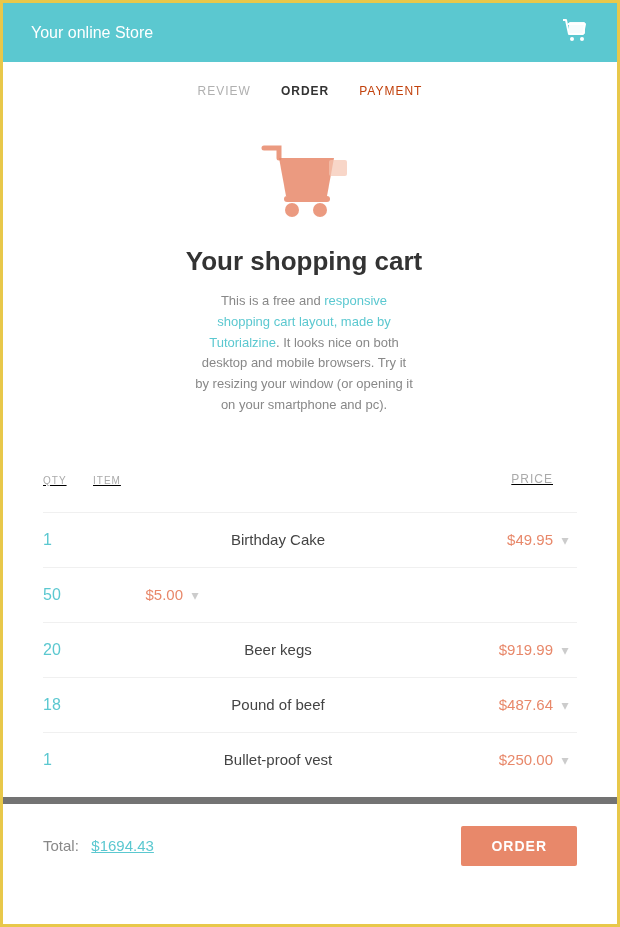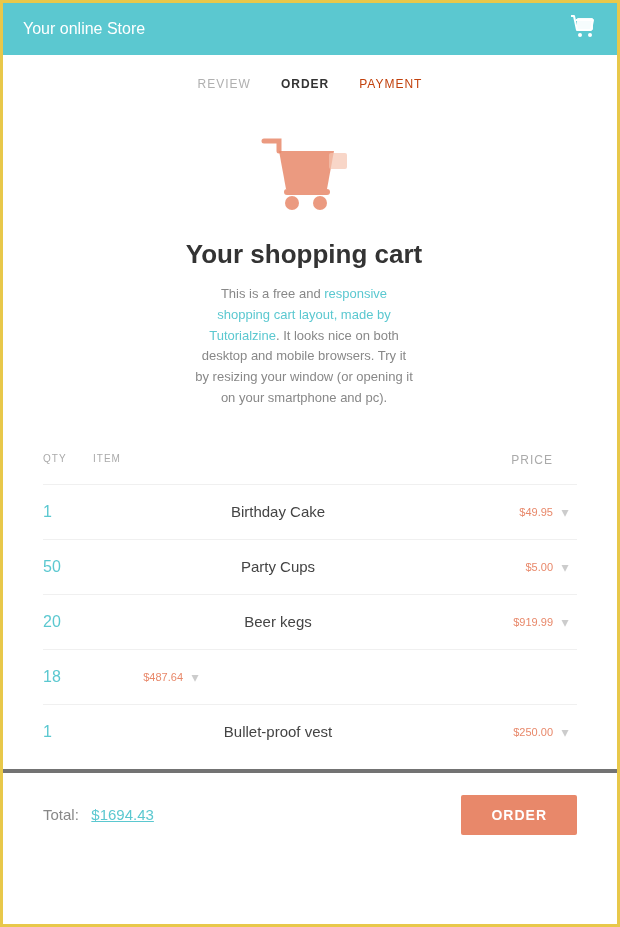--- a/index.html
+++ b/index.html
@@ -16,22 +16,22 @@
       min-height: 927px;
       background: #fff;
       border: 3px solid #e8c84a;
       position: relative;
     }
     .header {
       background: #5bc8d0;
       display: flex;
       align-items: center;
       justify-content: space-between;
-      padding: 0 20px;
-      height: 52px;
+      padding: 0 28px;
+      height: 59px;
     }
     .header-title {
       color: #fff;
       font-size: 16px;
       font-weight: 400;
     }
     .cart-icon {
       color: #fff;
       font-size: 22px;
     }
@@ -73,32 +73,33 @@
       font-weight: 700;
       color: #333;
       margin-bottom: 14px;
     }
     .cart-desc {
       text-align: center;
       font-size: 13px;
       color: #888;
       line-height: 1.6;
       max-width: 340px;
-      margin-bottom: 28px;
+      margin-bottom: 40px;
       padding: 0 60px;
     }
     .items-table {
       width: 100%;
       padding: 0 40px;
     }
     .table-header {
       display: flex;
-      align-items: flex-start;
+      align-items: flex-end;
       padding: 6px 0;
-      margin-bottom: 11px;
+      margin-bottom: 20px;
+      text-decoration: underline;
     }
     .col-qty {
       width: 50px;
       font-size: 10px;
       color: #aaa;
       text-transform: uppercase;
       letter-spacing: 1px;
     }
     .col-item {
       flex: 1;
@@ -132,39 +133,39 @@
     }
     .row-item {
       flex: 1;
       font-size: 15px;
       color: #444;
       text-align: center;
     }
     .row-price {
       width: 90px;
       text-align: right;
-      font-size: 11px;
+      font-size: 15px;
       color: #e8886a;
       font-weight: 500;
     }
     .row-action {
       width: 24px;
       text-align: center;
     }
     .chevron-down {
       color: #ccc;
       font-size: 14px;
       cursor: pointer;
     }
     .footer-bar {
       display: flex;
       align-items: center;
       justify-content: space-between;
       padding: 22px 40px;
-      border-top: 4px solid #737373;
+      border-top: 7px solid #737373;
       margin-top: 10px;
     }
     .total-label {
       font-size: 15px;
       color: #888;
     }
     .total-amount {
       font-size: 15px;
       color: #5bc8d0;
       text-decoration: underline;
@@ -242,38 +243,38 @@
       <div class="row-qty">1</div>
       <div class="row-item">Birthday Cake</div>
       <div class="row-price">$49.95</div>
       <div class="row-action">
         <span class="chevron-down">▾</span>
       </div>
     </div>
 
     <div class="table-row">
       <div class="row-qty">50</div>
-      <div class="row-item">Party Cups</div>
       <div class="row-price">$5.00</div>
       <div class="row-action">
         <span class="chevron-down">▾</span>
       </div>
     </div>
 
     <div class="table-row">
       <div class="row-qty">20</div>
       <div class="row-item">Beer kegs</div>
       <div class="row-price">$919.99</div>
       <div class="row-action">
         <span class="chevron-down">▾</span>
       </div>
     </div>
 
     <div class="table-row">
       <div class="row-qty">18</div>
+      <div class="row-item">Pound of beef</div>
       <div class="row-price">$487.64</div>
       <div class="row-action">
         <span class="chevron-down">▾</span>
       </div>
     </div>
 
     <div class="table-row">
       <div class="row-qty">1</div>
       <div class="row-item">Bullet-proof vest</div>
       <div class="row-price">$250.00</div>

